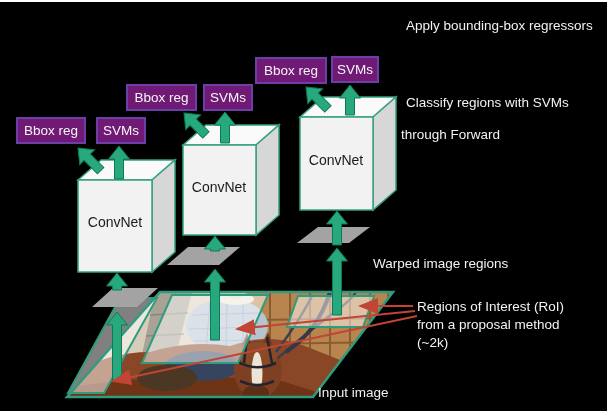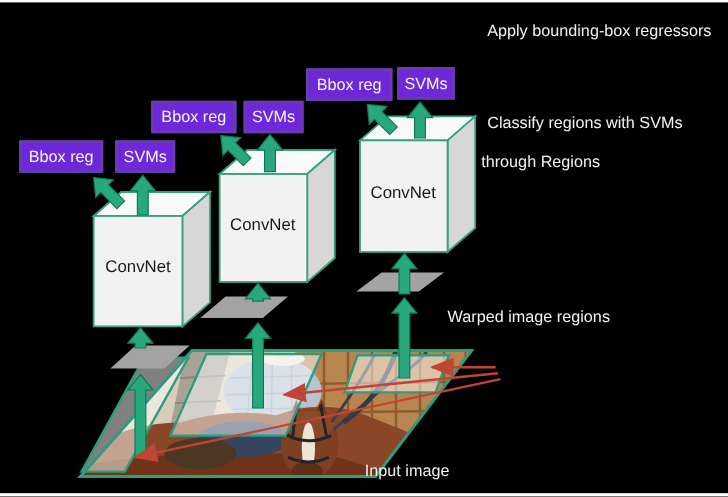--- a/index.html
+++ b/index.html
@@ -6,21 +6,21 @@
   .stage{
     position:relative;width:607px;height:414px;background:#000;
     overflow:hidden;font-family:"Liberation Sans",sans-serif;
   }
   .edge{position:absolute;left:0;width:607px;background:#fff;}
   .edge.top{top:0;height:2px;}
   .edge.bottom{bottom:0;height:3px;}
   svg{position:absolute;left:0;top:0;}
   .plabel{
     position:absolute;box-sizing:border-box;height:27px;
-    border:2px solid #6a3fa8;background:#6d28d9;color:#f5f5f5;
+    border:2px solid #6a3fa8;background:#701a75;color:#f5f5f5;
     font-size:13.5px;display:flex;align-items:center;justify-content:center;
     white-space:nowrap;
   }
   .note{
     position:absolute;color:#f2f2f2;font-size:13.5px;white-space:nowrap;
     line-height:18px;
   }
   .note.tight{line-height:16px;}
   text{font-family:"Liberation Sans",sans-serif;}
 </style>
@@ -163,20 +163,25 @@
   <div class="plabel" style="left:255px;top:57px;width:72px;">
       <span>Bbox reg</span>
     </div>
   <div class="plabel" style="left:331px;top:56px;width:48px;">
       <span>SVMs</span>
     </div>
 
   <div class="note" style="left:406px;top:17px;">Apply bounding-box regressors</div>
   <div class="note" style="left:406px;top:54px;margin-top:40px;">Classify regions with SVMs</div>
   <div class="note tight" style="left:401px;top:127px;">
-    <div>through Regions</div>
+    <div>through Forward</div>
   </div>
   <div class="note" style="left:373px;top:227px;margin-top:28px;">Warped image regions</div>
-  <div class="note" style="left:304px;top:384px;">Input image</div>
+  <div class="note" style="left:417px;top:298px;">
+    <div>Regions of Interest (RoI)</div>
+    <div>from a proposal method</div>
+    <div>(~2k)</div>
+  </div>
+  <div class="note" style="left:318px;top:384px;">Input image</div>
 
   <div class="edge top"></div>
   <div class="edge bottom"></div>
 </div>
 
 </body></html>

